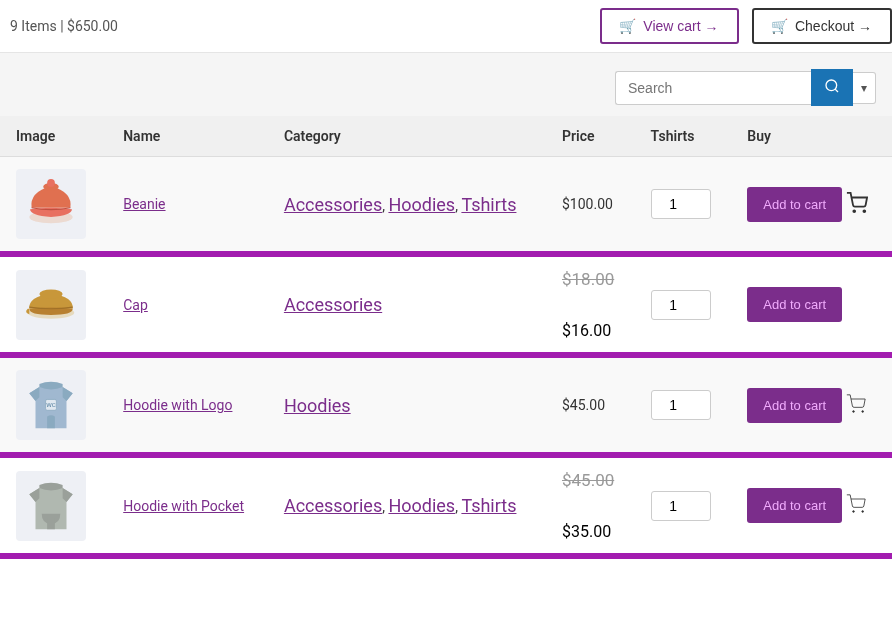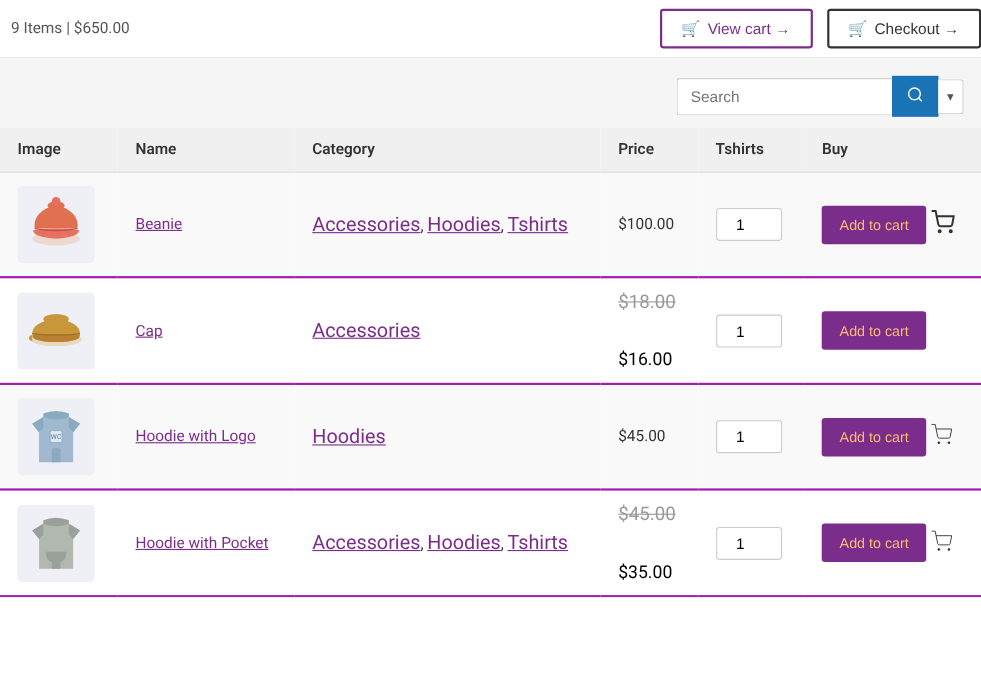--- a/index.html
+++ b/index.html
@@ -92,21 +92,21 @@
       padding: 12px 16px;
       text-align: left;
       font-weight: 600;
       font-size: 14px;
       color: #333;
       border-bottom: 1px solid #ddd;
     }
     .product-table td {
       padding: 12px 16px;
       vertical-align: middle;
-      border-bottom: 2px solid #a21caf;
+      border-bottom: 6px solid #a21caf;
     }
     .product-table tbody tr {
       background: #fff;
     }
     .product-table tbody tr:nth-child(odd) {
       background: #f9f9f9;
     }
 
     .product-image {
       width: 70px;
@@ -148,21 +148,21 @@
     .qty-input {
       width: 60px;
       padding: 6px 8px;
       border: 1px solid #ccc;
       border-radius: 3px;
       text-align: center;
       font-size: 14px;
     }
     .add-to-cart-btn {
       background: #7b2d8b;
-      color: #fdba74;
+      color: #f0abfc;
       border: none;
       padding: 10px 16px;
       cursor: pointer;
       border-radius: 3px;
       font-size: 13px;
       font-weight: 500;
       white-space: nowrap;
     }
     .cart-icon-after {
       display: inline-block;

